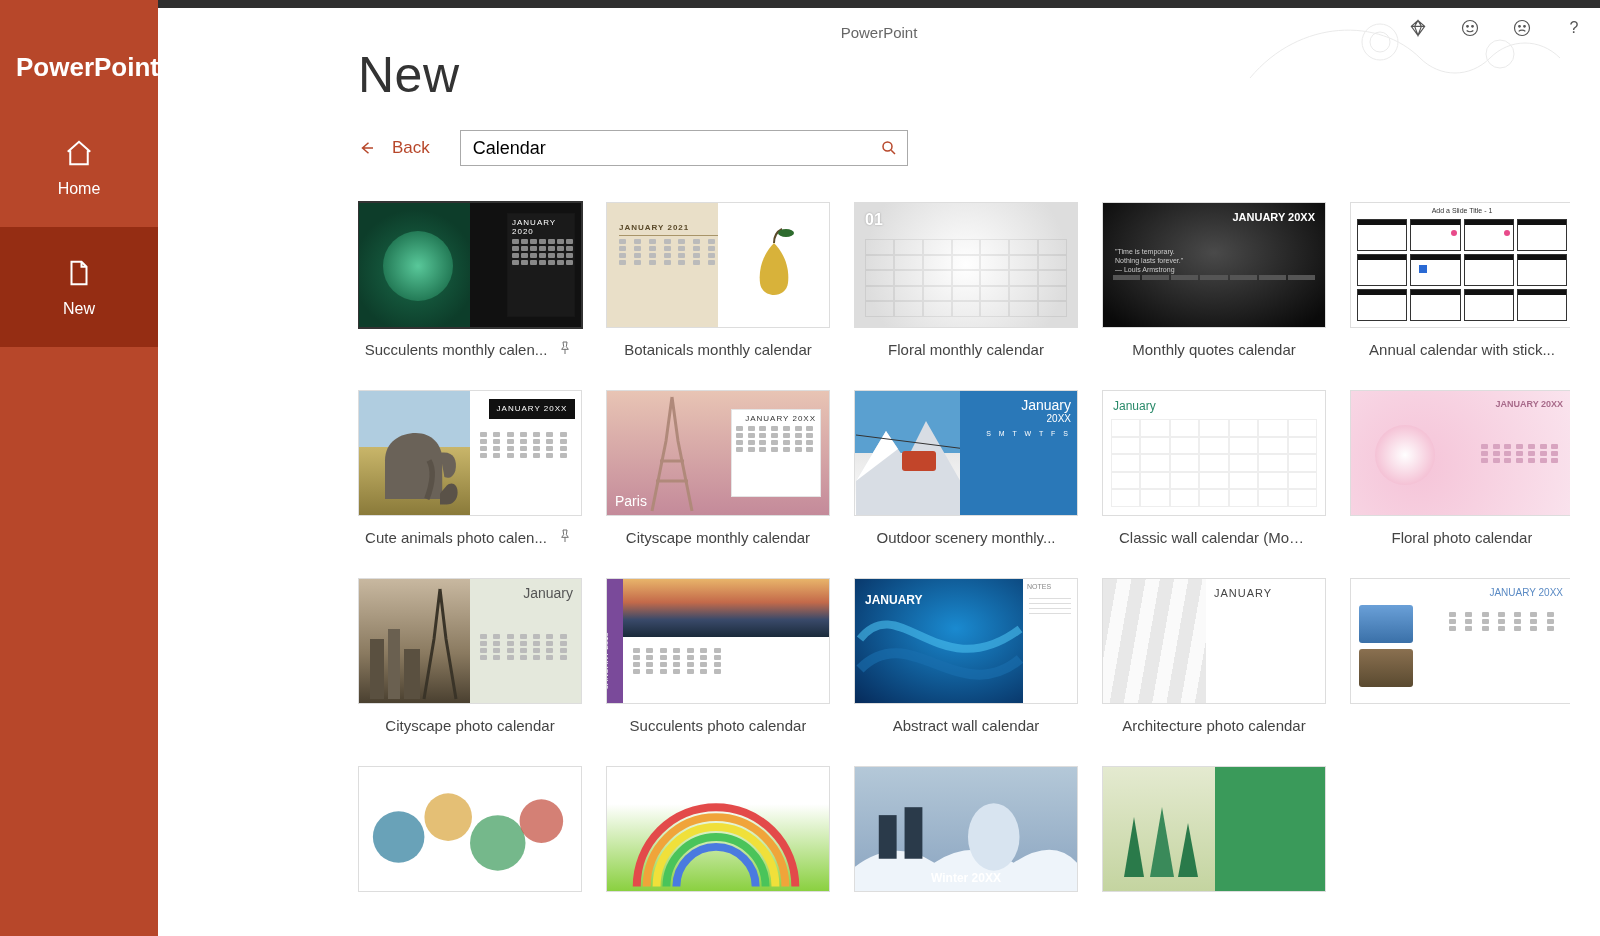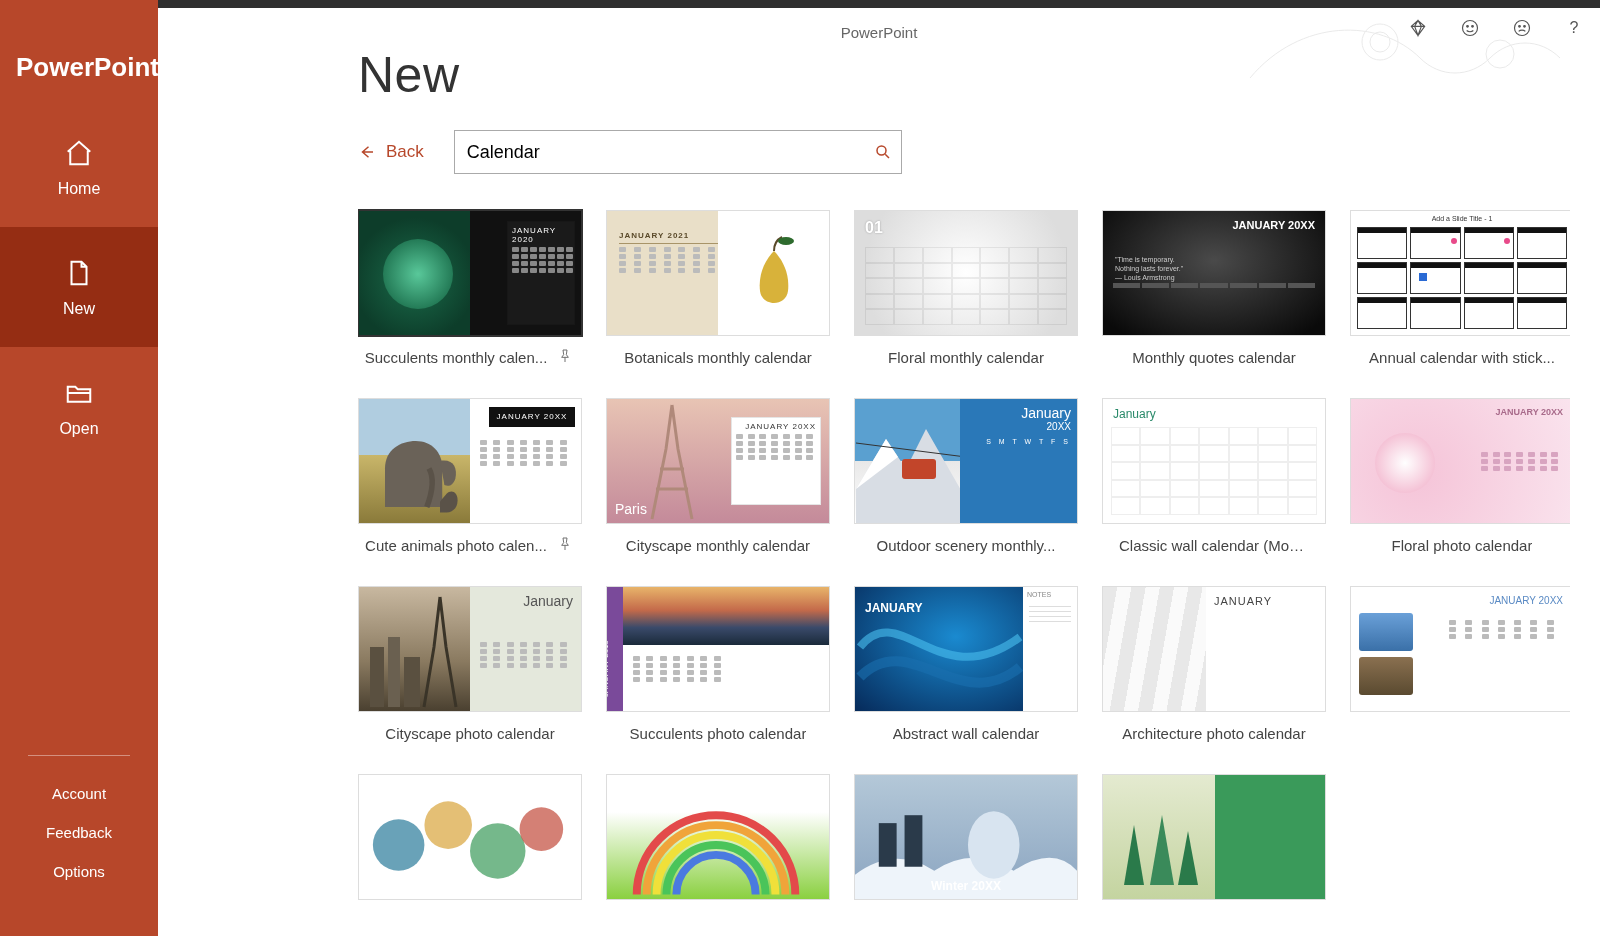--- a/index.html
+++ b/index.html
@@ -104,27 +104,27 @@
     letter-spacing:.5px;
   }
 
   .searchrow {
     margin-top:26px;
     display:flex;
     align-items:center;
     gap:30px;
   }
   .back-link {
-    display:flex; align-items:center; gap:10px;
+    display:flex; align-items:center; gap:16px;
     color:#b7472a; cursor:pointer; font-size:17px;
   }
   .back-link svg { stroke:#b7472a; fill:none; stroke-width:2; }
   .search-box {
     position:relative;
-    width:448px; height:44px;
+    width:448px; height:36px;
     border:1px solid #aaa;
   }
   .search-box input {
     width:100%; height:100%; border:0; outline:0;
     padding:0 42px 0 12px;
     font-size:18px;
   }
   .search-box .search-btn {
     position:absolute; right:6px; top:50%; transform:translateY(-50%);
     width:24px; height:24px; cursor:pointer;
@@ -227,35 +227,22 @@
         <span>Home</span>
       </div>
       <div class="nav-item active">
         <span class="nav-icon">
           <svg viewBox="0 0 24 24" width="30" height="30">
               <path d="M6 3 H14 L18 7 V21 H6 Z M14 3 V7 H18"></path>
             </svg>
         </span>
         <span>New</span>
       </div>
-      <div class="nav-item">
-        <span class="nav-icon">
-          <svg viewBox="0 0 24 24" width="30" height="30">
-              <path d="M3 7 H9 L11 9 H21 V19 H3 Z M3 12 H21"></path>
-            </svg>
-        </span>
-        <span>Open</span>
-      </div>
     </div>
 
-    <div class="sidebar-bottom">
-      <span>Account</span>
-      <span>Feedback</span>
-      <span>Options</span>
-    </div>
   </div>
 
   <div class="main">
     <div class="topstrip"></div>
 
     <svg class="swirl" viewBox="0 0 360 80">
       <g stroke="#aaa" fill="none" stroke-width="1">
         <path d="M10 70 C60 10 140 10 180 50 C200 70 230 70 250 50 C270 30 300 30 320 50"></path>
         <circle cx="140" cy="34" r="18"></circle>
           <circle cx="140" cy="34" r="10"></circle>

